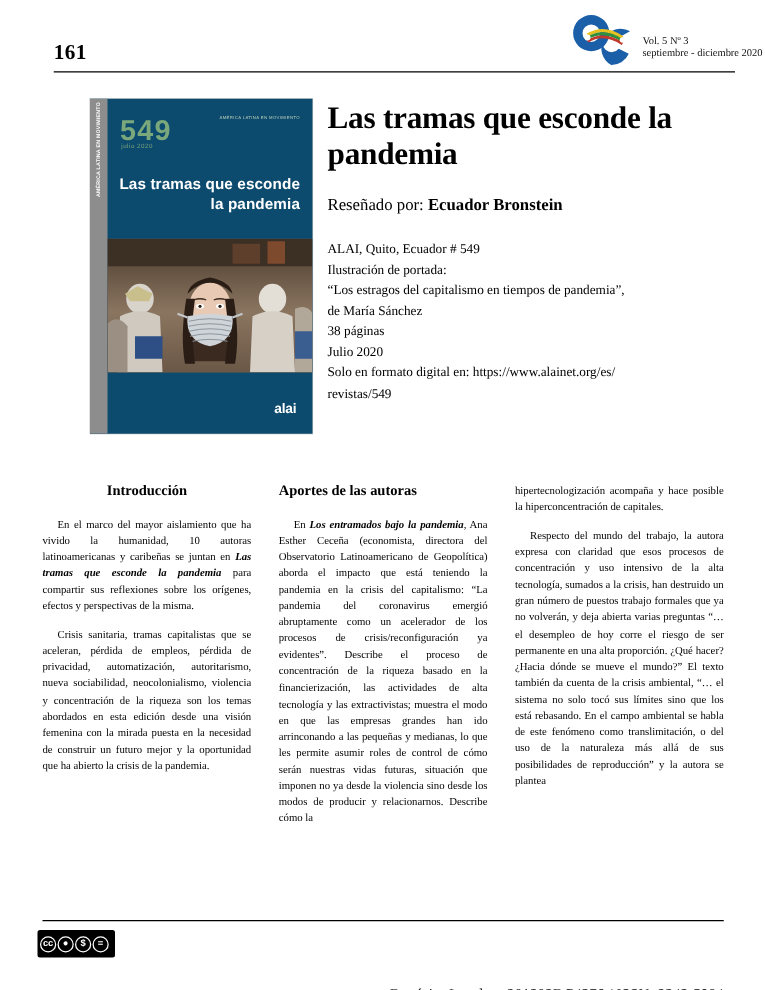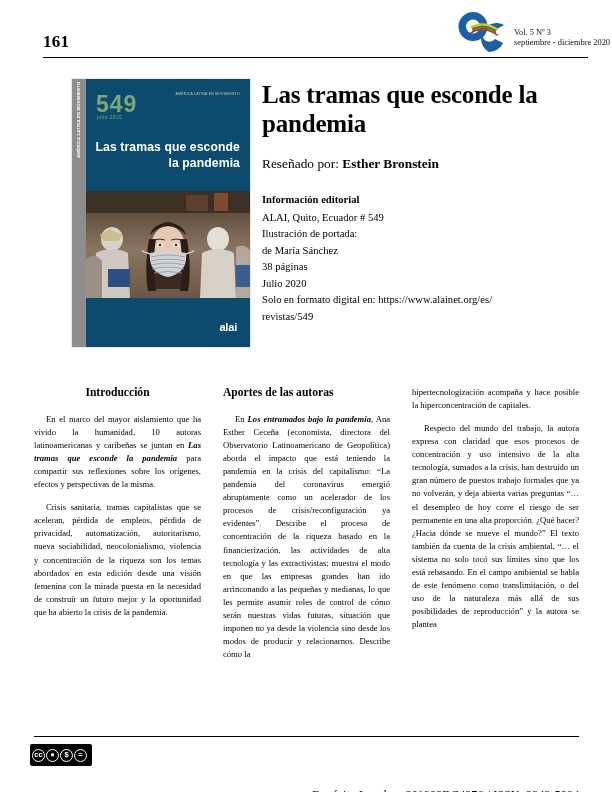--- a/index.html
+++ b/index.html
@@ -364,28 +364,28 @@
       <path d="M100 63 L108 60" stroke="#c3c8cc" stroke-width="1.6"></path>
     </svg>
   </div>
 
   <div class="cover-logo">alai</div>
 </div>
 
 <div class="title-block">
   <h1 class="review-title">Las tramas que esconde la pandemia</h1>
   <div class="byline">
-    <span>Reseñado por: </span><span class="reviewer">Esther Bronstein</span>
+    <span>Reseñado por: </span><span class="reviewer">Ecuador Bronstein</span>
   </div>
 </div>
 
 <div class="editorial">
-  <span class="ed-head">Información editorial</span>
   <span class="ed-line">ALAI, Quito, Ecuador # 549</span>
   <span class="ed-line">Ilustración de portada:</span>
+  <span class="ed-line">“Los estragos del capitalismo en tiempos de pandemia”,</span>
   <span class="ed-line">de María Sánchez</span>
   <span class="ed-line">38 páginas</span>
   <span class="ed-line">Julio 2020</span>
   <span class="ed-line">Solo en formato digital en: https://www.alainet.org/es/</span>
   <span class="ed-line">revistas/549</span>
 </div>
 
 <div class="columns">
 
   <div class="col">

